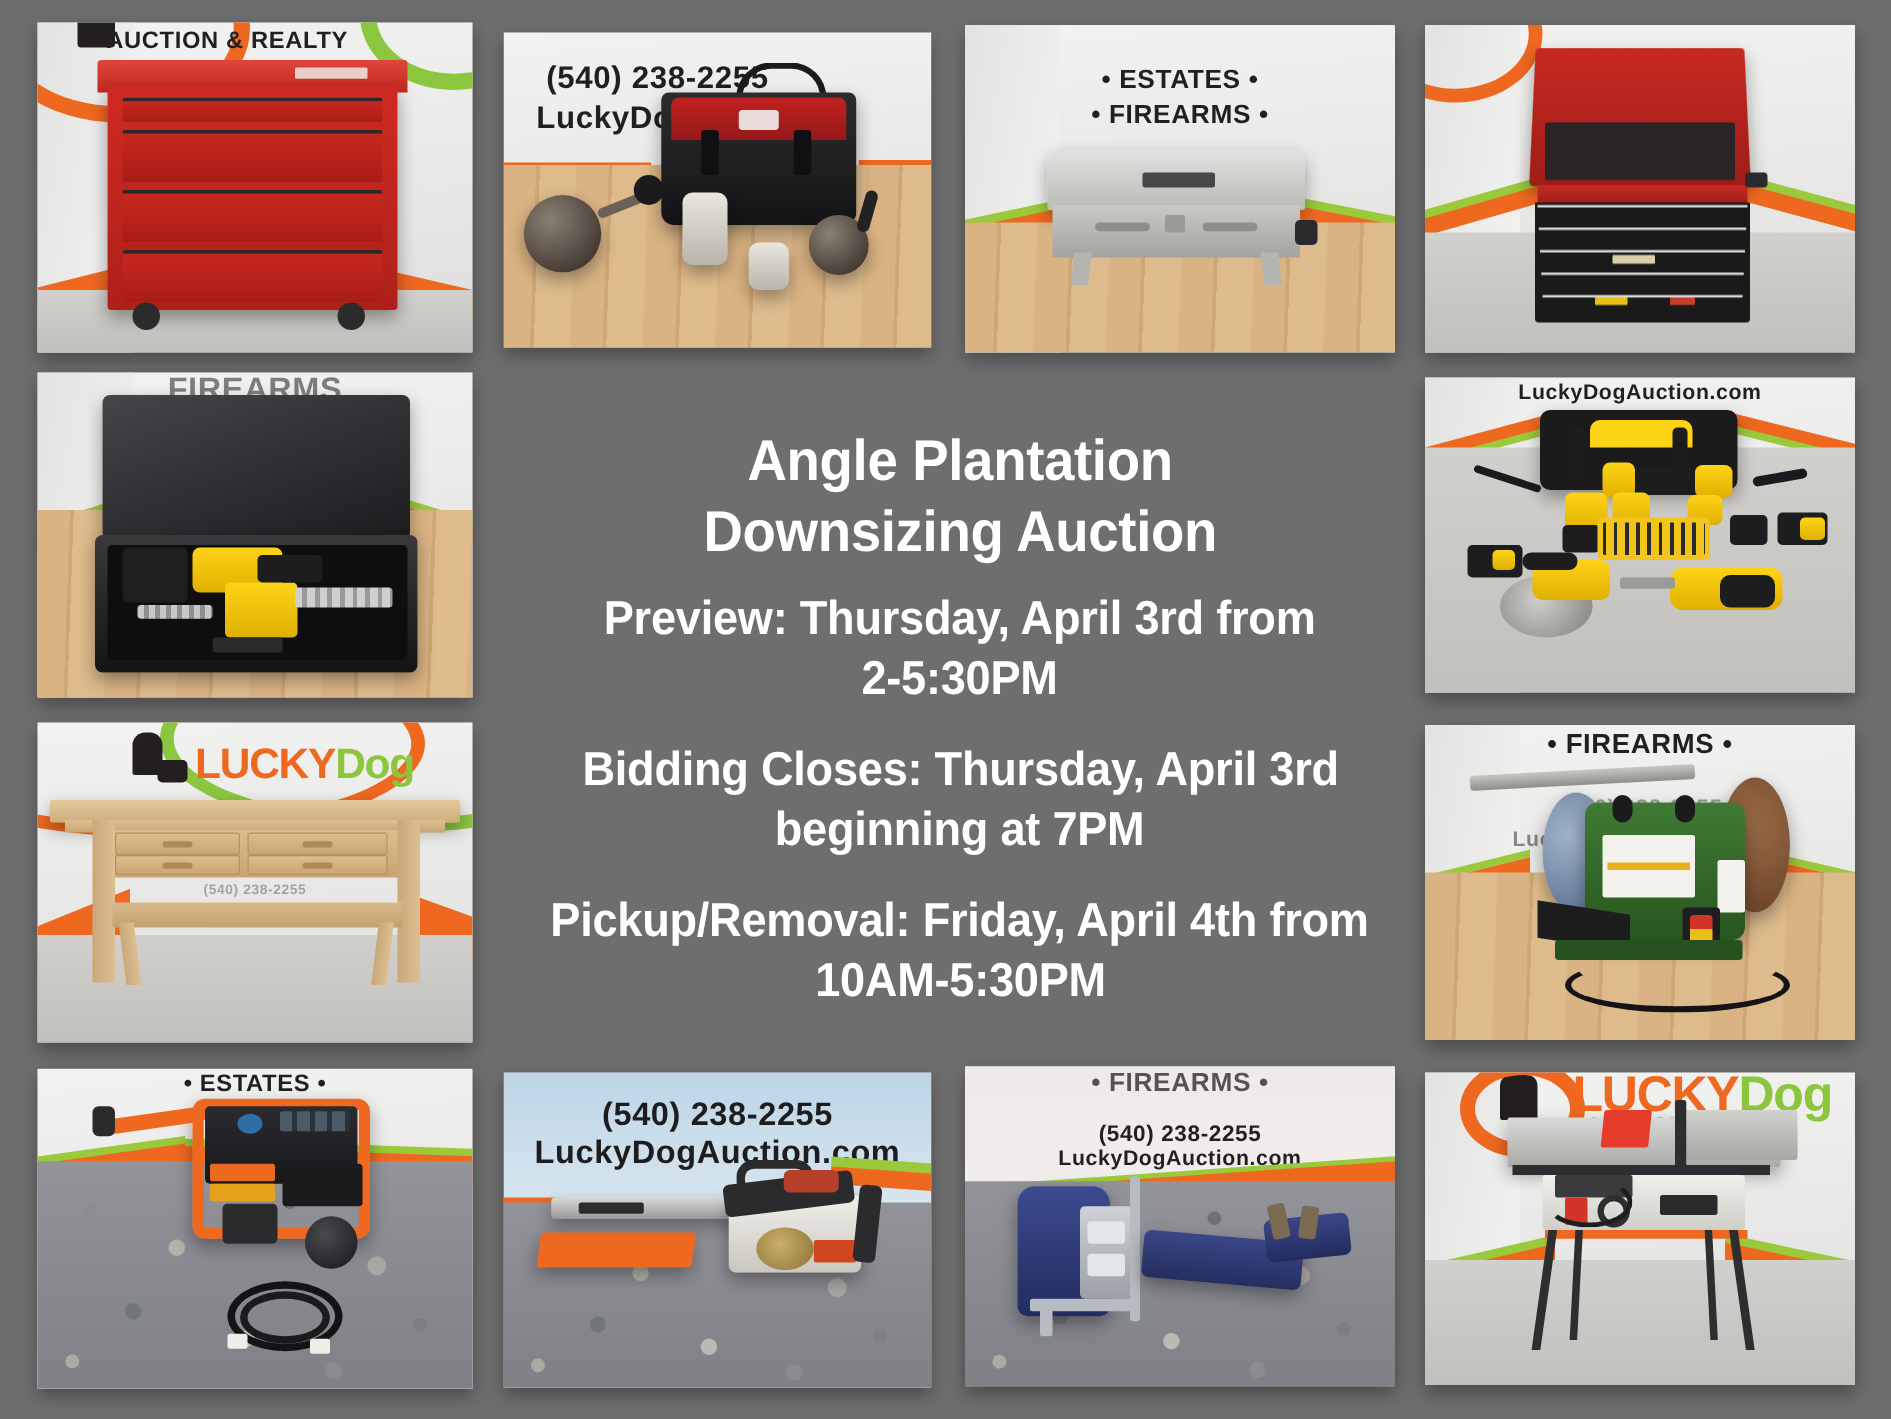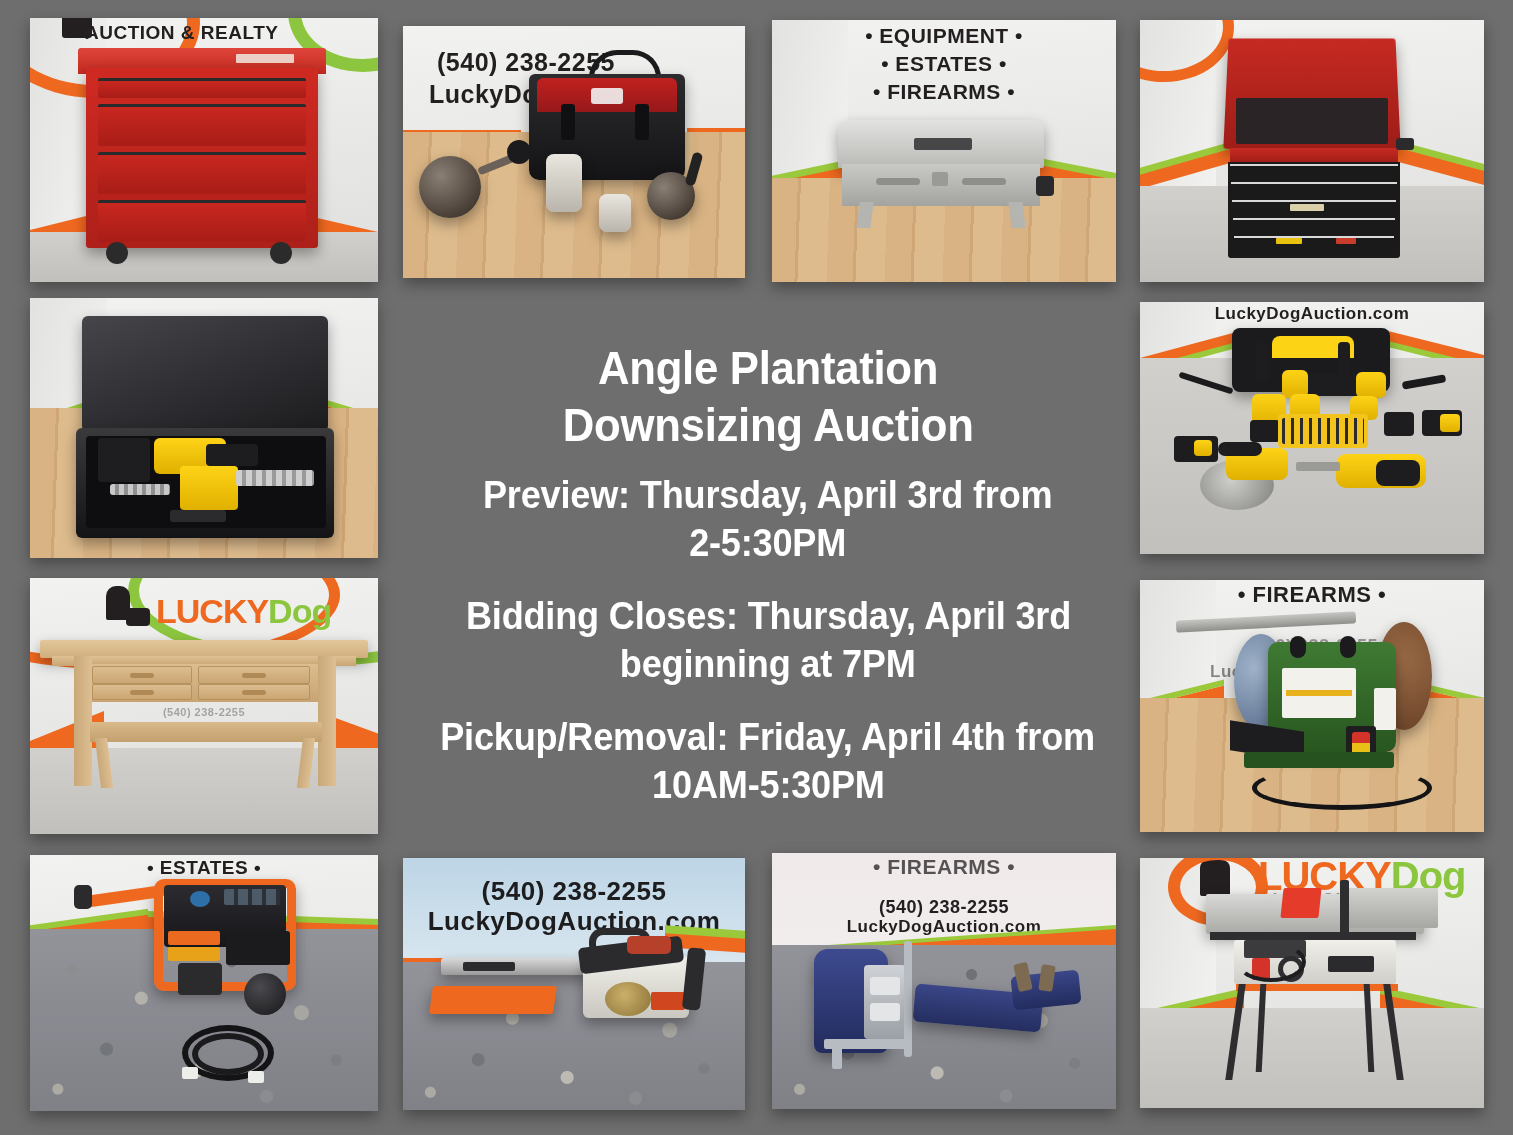--- a/index.html
+++ b/index.html
@@ -194,21 +194,20 @@
       <div class="obj spool shadow" style="left:143px;top:128px;width:36px;height:58px;"></div>
       <div class="obj spool shadow" style="left:196px;top:168px;width:32px;height:38px;"></div>
       <div class="obj reel shadow" style="left:244px;top:146px;width:48px;height:48px;"></div>
       <div class="obj" style="left:286px;top:126px;width:10px;height:34px;background:#222;border-radius:5px;transform:rotate(16deg);"></div>
     </div>
   </div>
 
   <div class="tile shadow" style="left:772px;top:20px;width:344px;height:262px;">
     <div class="photo">
       <div class="wall corner"></div>
-      <div class="wall-txt" style="left:0;right:0;top:4px;font-size:21px;">• EQUIPMENT •</div>
       <div class="wall-txt" style="left:0;right:0;top:32px;font-size:21px;">• ESTATES •</div>
       <div class="wall-txt" style="left:0;right:0;top:60px;font-size:21px;">• FIREARMS •</div>
       <div class="wall-txt" style="left:0;right:0;top:98px;font-size:17px;opacity:.18;">(540) 238-2255</div>
       <div class="stripe-o" style="left:0;top:152px;width:92px;height:15px;transform:skewY(-12deg);"></div>
       <div class="stripe-g" style="left:0;top:146px;width:92px;height:7px;transform:skewY(-12deg);"></div>
       <div class="stripe-o" style="right:0;top:150px;width:92px;height:15px;transform:skewY(11deg);"></div>
       <div class="stripe-g" style="right:0;top:144px;width:92px;height:7px;transform:skewY(11deg);"></div>
       <div class="floor-wood" style="height:104px;"></div>
 
       <div class="obj grill-lid shadow" style="left:66px;top:100px;width:206px;height:48px;"></div>
@@ -246,20 +245,21 @@
       <div class="obj" style="left:150px;top:184px;width:34px;height:7px;background:#d9cfa8;border-radius:1px;"></div>
       <div class="obj" style="left:136px;top:218px;width:26px;height:6px;background:#e8c20f;border-radius:1px;"></div>
       <div class="obj" style="left:196px;top:218px;width:20px;height:6px;background:#c93b2a;border-radius:1px;"></div>
       <div class="obj" style="left:256px;top:118px;width:18px;height:12px;background:#2b2b2d;border-radius:3px;"></div>
     </div>
   </div>
 
   <div class="tile shadow" style="left:30px;top:298px;width:348px;height:260px;">
     <div class="photo">
       <div class="wall corner"></div>
+      <div class="wall-txt" style="left:0;right:0;top:-2px;font-size:26px;opacity:.55;">FIREARMS</div>
       <div class="stripe-o" style="left:0;top:116px;width:74px;height:14px;transform:skewY(-18deg);"></div>
       <div class="stripe-g" style="left:0;top:110px;width:74px;height:6px;transform:skewY(-18deg);"></div>
       <div class="stripe-o" style="right:0;top:112px;width:76px;height:14px;transform:skewY(17deg);"></div>
       <div class="stripe-g" style="right:0;top:106px;width:76px;height:6px;transform:skewY(17deg);"></div>
       <div class="floor-wood" style="height:150px;"></div>
 
       <div class="obj case-lid shadow" style="left:52px;top:18px;width:246px;height:116px;"></div>
       <div class="obj case shadow" style="left:46px;top:130px;width:258px;height:110px;"></div>
       <div class="obj" style="left:56px;top:138px;width:240px;height:92px;background:#0e0e10;border-radius:4px;"></div>
 

